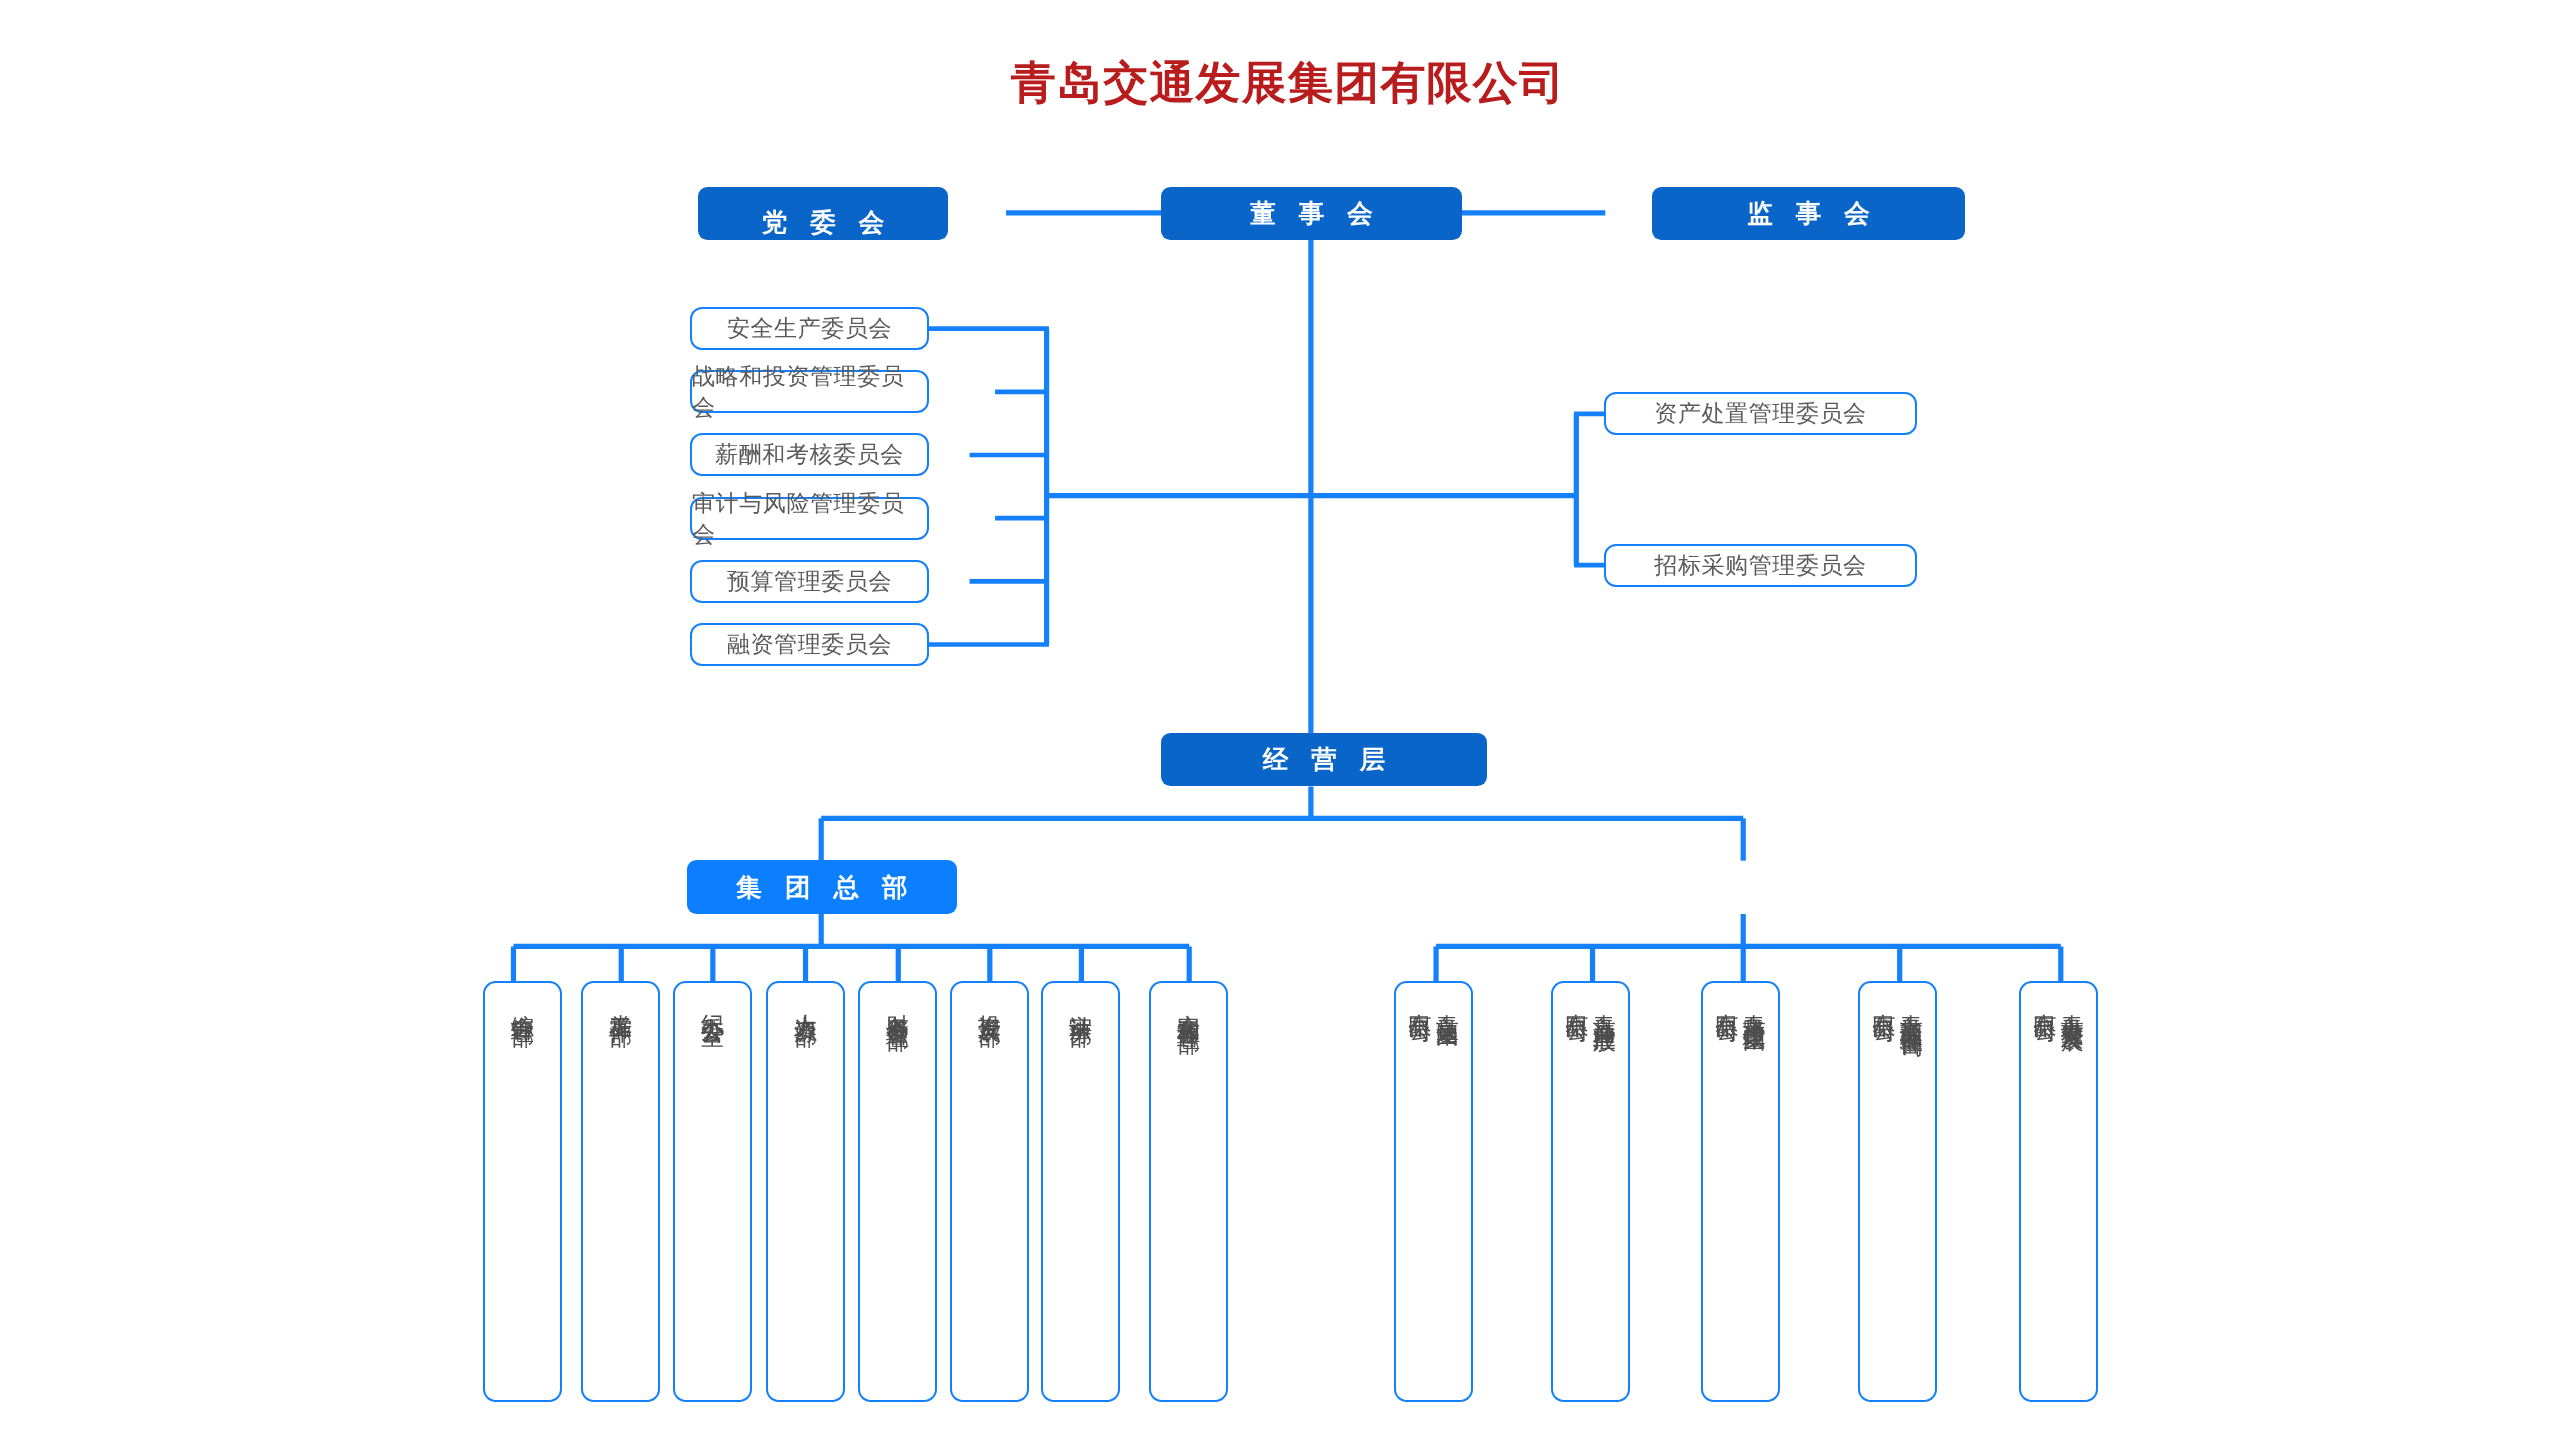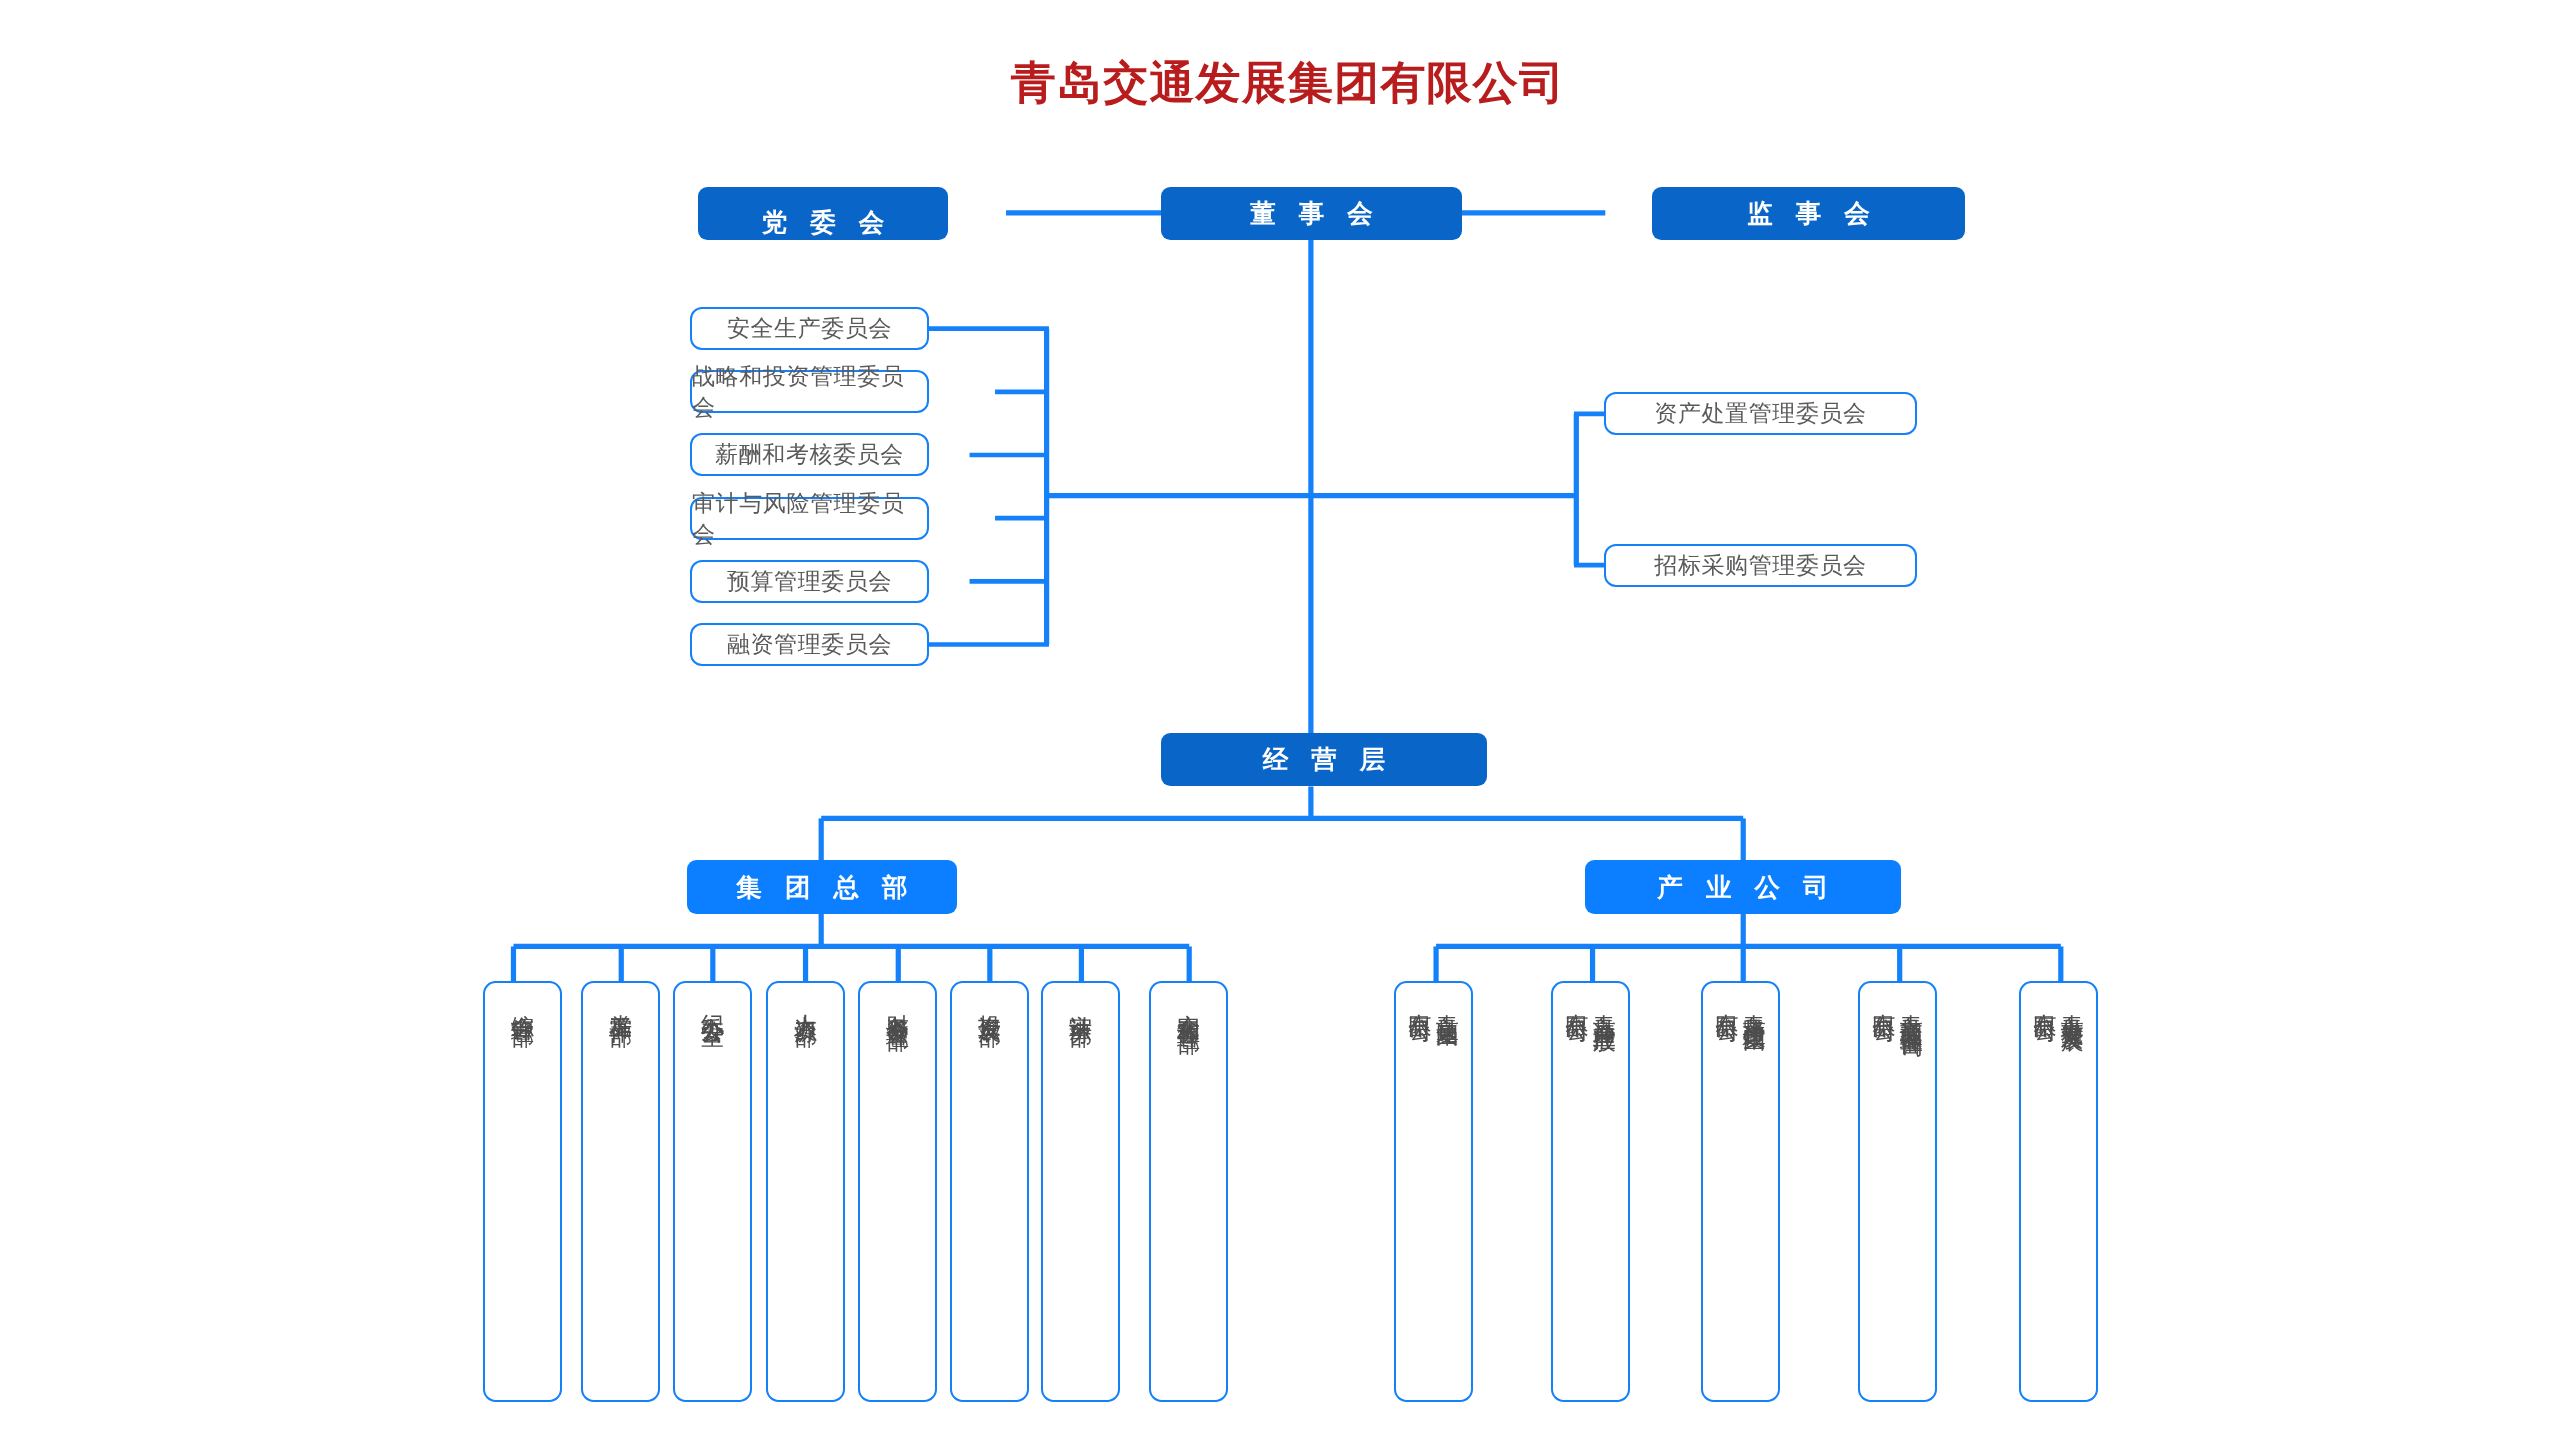--- a/index.html
+++ b/index.html
@@ -201,23 +201,20 @@
   </div>
 
   <div class="node solid-dark" style="left: 1161px; top: 733px; width: 326px; height: 53px; background: rgb(9, 101, 200); text-align: center;">
     <span class="lbl">经 营 层</span>
   </div>
 
   <div class="node solid-bright" style="left: 687px; top: 860px; width: 270px; height: 54px; background: rgb(11, 127, 255);">
     <span class="lbl">集 团 总 部</span>
   </div>
 
-  <div class="node solid-bright" style="left: 1585px; top: 860px; width: 316px; height: 54px; background: rgb(11, 127, 255);">
-    <span class="lbl">产 业 公 司</span>
-  </div>
 
   <div class="node vbox" style="left: 483px; top: 981px; width: 79px; height: 421px; border-color: rgb(20, 129, 250);">
     <span class="lbl">综合管理部</span>
   </div>
   <div class="node vbox" style="left: 581px; top: 981px; width: 79px; height: 421px; border-color: rgb(20, 129, 250);">
     <span class="lbl">党群工作部</span>
   </div>
   <div class="node vbox" style="left: 673px; top: 981px; width: 79px; height: 421px; border-color: rgb(20, 129, 250);">
     <span class="lbl">纪委办公室</span>
   </div>

